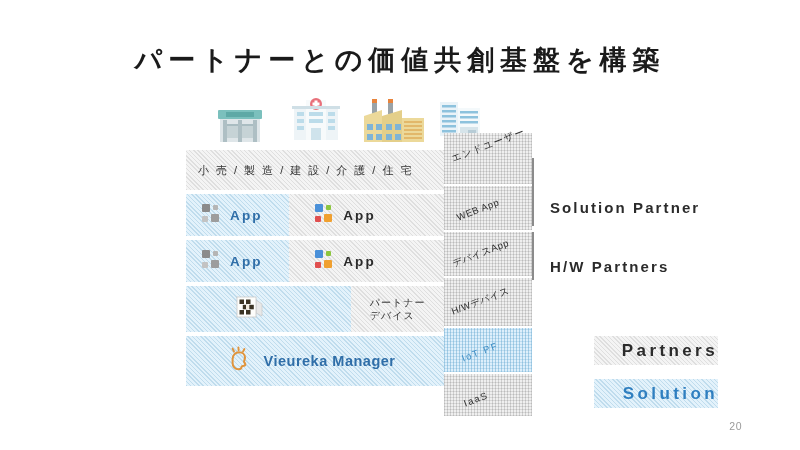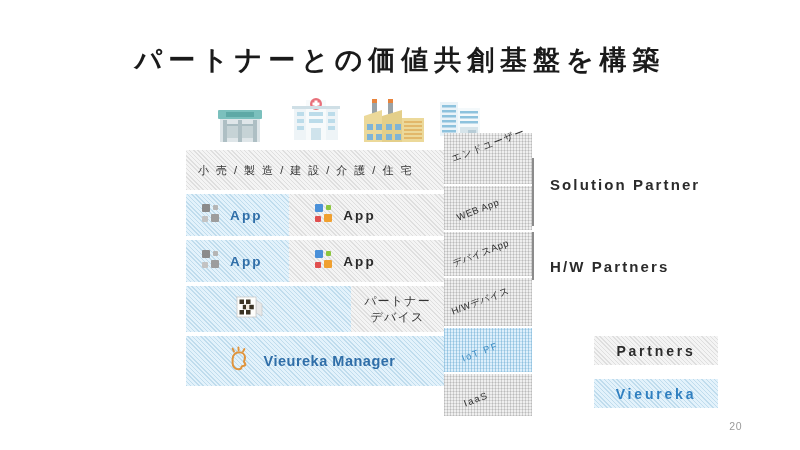--- a/index.html
+++ b/index.html
@@ -88,22 +88,22 @@
     font-size:13.5px;letter-spacing:.16em;margin-left:9px;font-weight:700;
   }
   .app-label.pana{color:#2f6ea8;}
   .app-label.part{color:#2b2b2b;}
 
   .vieureka-text{
     font-size:14.5px;font-weight:bold;letter-spacing:.035em;
     color:#2f6ea8;margin-left:10px;white-space:nowrap;
   }
   .partner-dev-text{
-    font-size:12px;line-height:1.35;letter-spacing:.1em;
-    color:#333;text-align:center;white-space:nowrap;font-weight:500;
+    font-size:10px;line-height:1.35;letter-spacing:.1em;
+    color:#333;white-space:nowrap;font-weight:500;
   }
 
   
   .side{
     position:absolute;
     left:258px;top:0;
     width:88px;height:320px;
   }
   .side-slab{
     position:absolute;left:0;width:88px;
@@ -131,22 +131,22 @@
     position:absolute;
     font-size:15px;font-weight:bold;
     letter-spacing:.14em;color:#2b2b2b;
     white-space:nowrap;
   }
 
   
   .legend-item{
     position:absolute;
     width:124px;height:29px;
-    display:flex;align-items:center;justify-content:center;
-    font-size:14px;font-weight:bold;letter-spacing:.2em;
+    display:flex;align-items:center;justify-content:flex-end;
+    font-size:17px;font-weight:bold;letter-spacing:.2em;
   }
   .legend-item.partners{color:#2b2b2b;}
   .legend-item.panasonic{color:#2f7fc0;}
 
   
   .page-num{
     position:absolute;right:58px;bottom:18px;
     font-size:10.5px;color:#9a9a9a;letter-spacing:.05em;
   }
 </style>
@@ -366,28 +366,28 @@
     <span class="side-label" style="left:13px;top:112px;">WEB App</span>
     <span class="side-label" style="left:9px;top:158px;">デバイスApp</span>
     <span class="side-label" style="left:8px;top:206px;">H/Wデバイス</span>
     <span class="side-label blue" style="left:18px;top:253px;">IoT PF</span>
     <span class="side-label sparse" style="left:20px;top:298px;">IaaS</span>
   </div>
 </div>
 
 <div>
   <div class="bracket" style="left:532px;top:158px;height:68px;"></div>
-  <div class="partner-name" style="left:550px;top:176px;text-align:right;">Solution Partner</div>
+  <div class="partner-name" style="left:550px;top:199px;text-align:right;">Solution Partner</div>
 
   <div class="bracket" style="left:532px;top:232px;height:48px;"></div>
   <div class="partner-name" style="left:550px;top:258px;">H/W Partners</div>
 </div>
 
 <div>
   <div class="legend-item partners hatch-gray" style="left:594px;top:336px;">
     <span>Partners</span>
   </div>
   <div class="legend-item panasonic hatch-blue" style="left:594px;top:379px;">
-    <span>Vieureka</span>
+    <span>Solution</span>
   </div>
 </div>
 
 <div class="page-num">20</div>
 
 </body></html>

